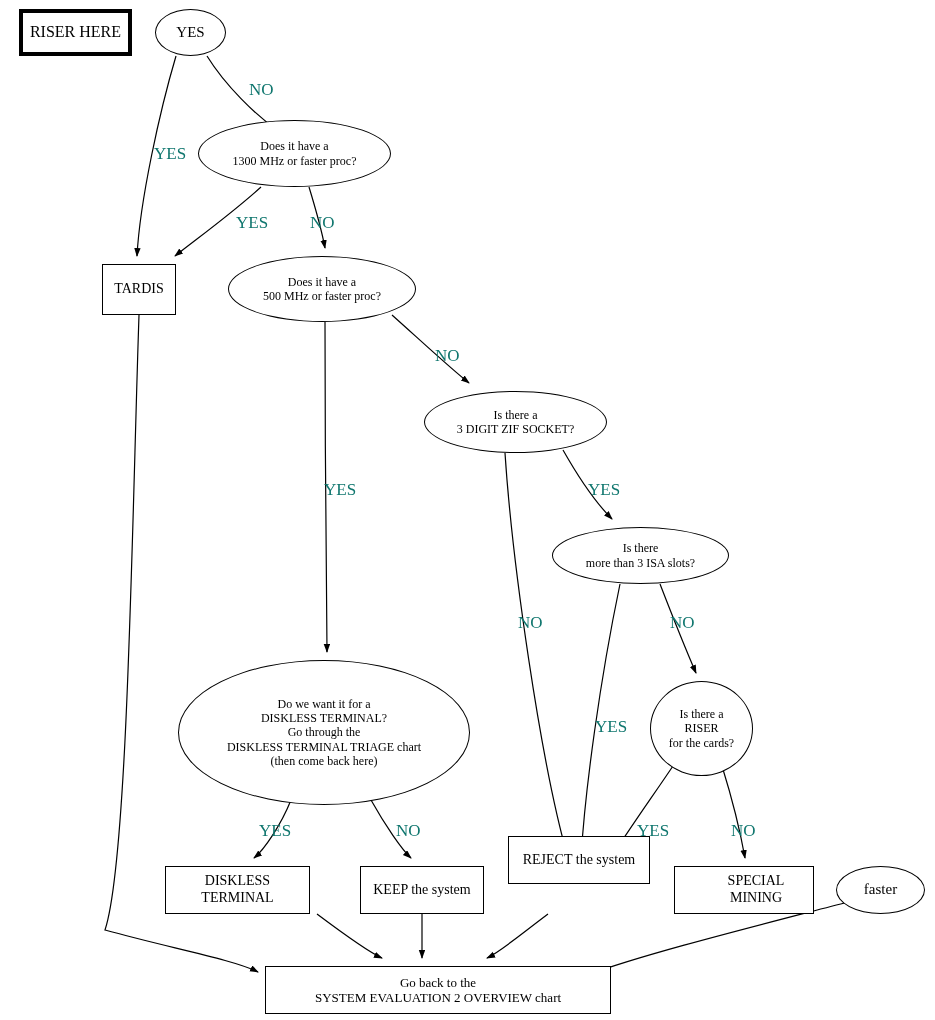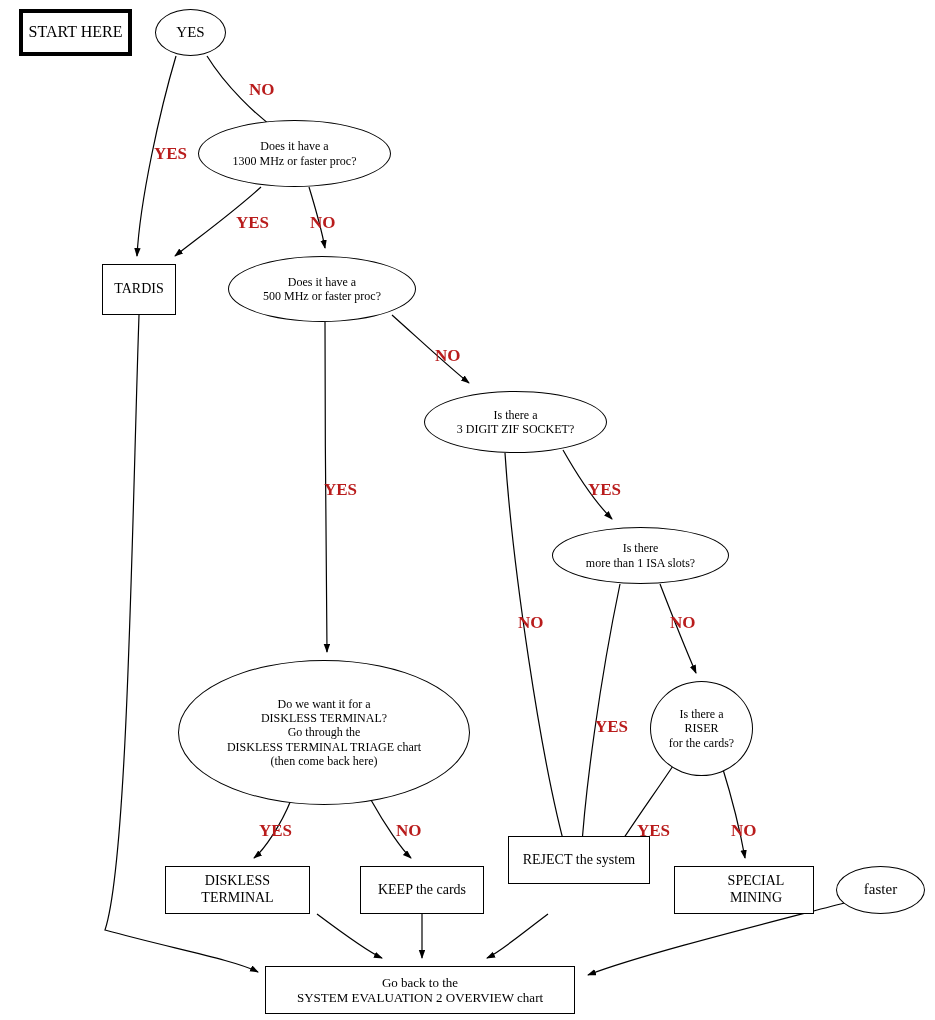--- a/index.html
+++ b/index.html
@@ -43,26 +43,25 @@
     border: 1px solid #000000;
     border-radius: 50%;
   }
   .node-label {
     line-height: 1.18;
     white-space: pre-line;
     padding: 0 4px;
   }
   .edge-label {
     position: absolute;
-    color: #b91c1c;
+    color: #0f766e;
     font-family: "Liberation Serif", "DejaVu Serif", serif;
     font-size: 17px;
     line-height: 1;
     white-space: nowrap;
-    font-weight: bold;
   }
 </style>
 </head>
 <body>
 
 <div id="chart-root">
 
   <svg id="edge-layer" viewBox="0 0 935 1020" xmlns="http://www.w3.org/2000/svg">
     <defs>
       <marker id="arrowhead" markerWidth="10" markerHeight="10" refX="8" refY="3.2" orient="auto" markerUnits="userSpaceOnUse">
@@ -87,21 +86,21 @@
         <path d="M 139,315 C 132,520 128,860 105,930 C 170,948 235,960 258,972" fill="none" stroke="#000000" stroke-width="1.2" marker-end="url(#arrowhead)"></path>
         <path d="M 317,914 C 345,935 368,952 382,958" fill="none" stroke="#000000" stroke-width="1.2" marker-end="url(#arrowhead)"></path>
         <path d="M 422,914 C 422,935 422,950 422,958" fill="none" stroke="#000000" stroke-width="1.2" marker-end="url(#arrowhead)"></path>
         <path d="M 548,914 C 520,935 500,952 487,958" fill="none" stroke="#000000" stroke-width="1.2" marker-end="url(#arrowhead)"></path>
         <path d="M 848,902 C 760,925 640,955 588,975" fill="none" stroke="#000000" stroke-width="1.2" marker-end="url(#arrowhead)"></path>
       </g>
   </svg>
 
   <div id="nodes-layer">
       <div class="node node-box node-box-bold" style="left: 19px; top: 9px; width: 113px; height: 47px;">
-        <span class="node-label" style="font-size: 16px;">START HERE</span>
+        <span class="node-label" style="font-size: 16px;">RISER HERE</span>
       </div>
       <div class="node node-ellipse" style="left: 155px; top: 9px; width: 71px; height: 47px;">
         <span class="node-label" style="font-size: 15px;">YES</span>
       </div>
       <div class="node node-ellipse" style="left: 198px; top: 120px; width: 193px; height: 67px;">
         <span class="node-label" style="font-size: 12px;">Does it have a
 1300 MHz or faster proc?</span>
       </div>
       <div class="node node-box" style="left: 102px; top: 264px; width: 74px; height: 51px;">
         <span class="node-label" style="font-size: 14px;">TARDIS</span>
@@ -109,50 +108,50 @@
       <div class="node node-ellipse" style="left: 228px; top: 256px; width: 188px; height: 66px;">
         <span class="node-label" style="font-size: 12px;">Does it have a
 500 MHz or faster proc?</span>
       </div>
       <div class="node node-ellipse" style="left: 424px; top: 391px; width: 183px; height: 62px;">
         <span class="node-label" style="font-size: 12px;">Is there a
 3 DIGIT ZIF SOCKET?</span>
       </div>
       <div class="node node-ellipse" style="left: 552px; top: 527px; width: 177px; height: 57px;">
         <span class="node-label" style="font-size: 12px;">Is there
-more than 1 ISA slots?</span>
+more than 3 ISA slots?</span>
       </div>
       <div class="node node-ellipse" style="left: 650px; top: 681px; width: 103px; height: 95px;">
         <span class="node-label" style="font-size: 12px;">Is there a
 RISER
 for the cards?</span>
       </div>
       <div class="node node-ellipse" style="left: 178px; top: 660px; width: 292px; height: 145px; text-align: center;">
         <span class="node-label" style="font-size: 12px;">Do we want it for a
 DISKLESS TERMINAL?
 Go through the
 DISKLESS TERMINAL TRIAGE chart
 (then come back here)</span>
       </div>
       <div class="node node-box" style="left: 165px; top: 866px; width: 145px; height: 48px;">
         <span class="node-label" style="font-size: 14px;">DISKLESS TERMINAL</span>
       </div>
       <div class="node node-box" style="left: 360px; top: 866px; width: 124px; height: 48px;">
-        <span class="node-label" style="font-size: 14px;">KEEP the cards</span>
+        <span class="node-label" style="font-size: 14px;">KEEP the system</span>
       </div>
       <div class="node node-box" style="left: 508px; top: 836px; width: 142px; height: 48px; text-align: right;">
         <span class="node-label" style="font-size: 14px;">REJECT the system</span>
       </div>
       <div class="node node-box" style="left: 674px; top: 866px; width: 140px; height: 48px; padding-left: 24px;">
         <span class="node-label" style="font-size: 14px;">SPECIAL MINING</span>
       </div>
       <div class="node node-ellipse" style="left: 836px; top: 866px; width: 89px; height: 48px;">
         <span class="node-label" style="font-size: 15px;">faster</span>
       </div>
-      <div class="node node-box" style="left: 265px; top: 966px; width: 310px; height: 48px;">
+      <div class="node node-box" style="left: 265px; top: 966px; width: 346px; height: 48px;">
         <span class="node-label" style="font-size: 13px;">Go back to the
 SYSTEM EVALUATION 2 OVERVIEW chart</span>
       </div>
     </div>
   <div id="edge-labels-layer">
       <span class="edge-label" style="left: 154px; top: 145px;">YES</span>
       <span class="edge-label" style="left: 249px; top: 81px;">NO</span>
       <span class="edge-label" style="left: 236px; top: 214px;">YES</span>
       <span class="edge-label" style="left: 310px; top: 214px;">NO</span>
       <span class="edge-label" style="left: 324px; top: 481px;">YES</span>

